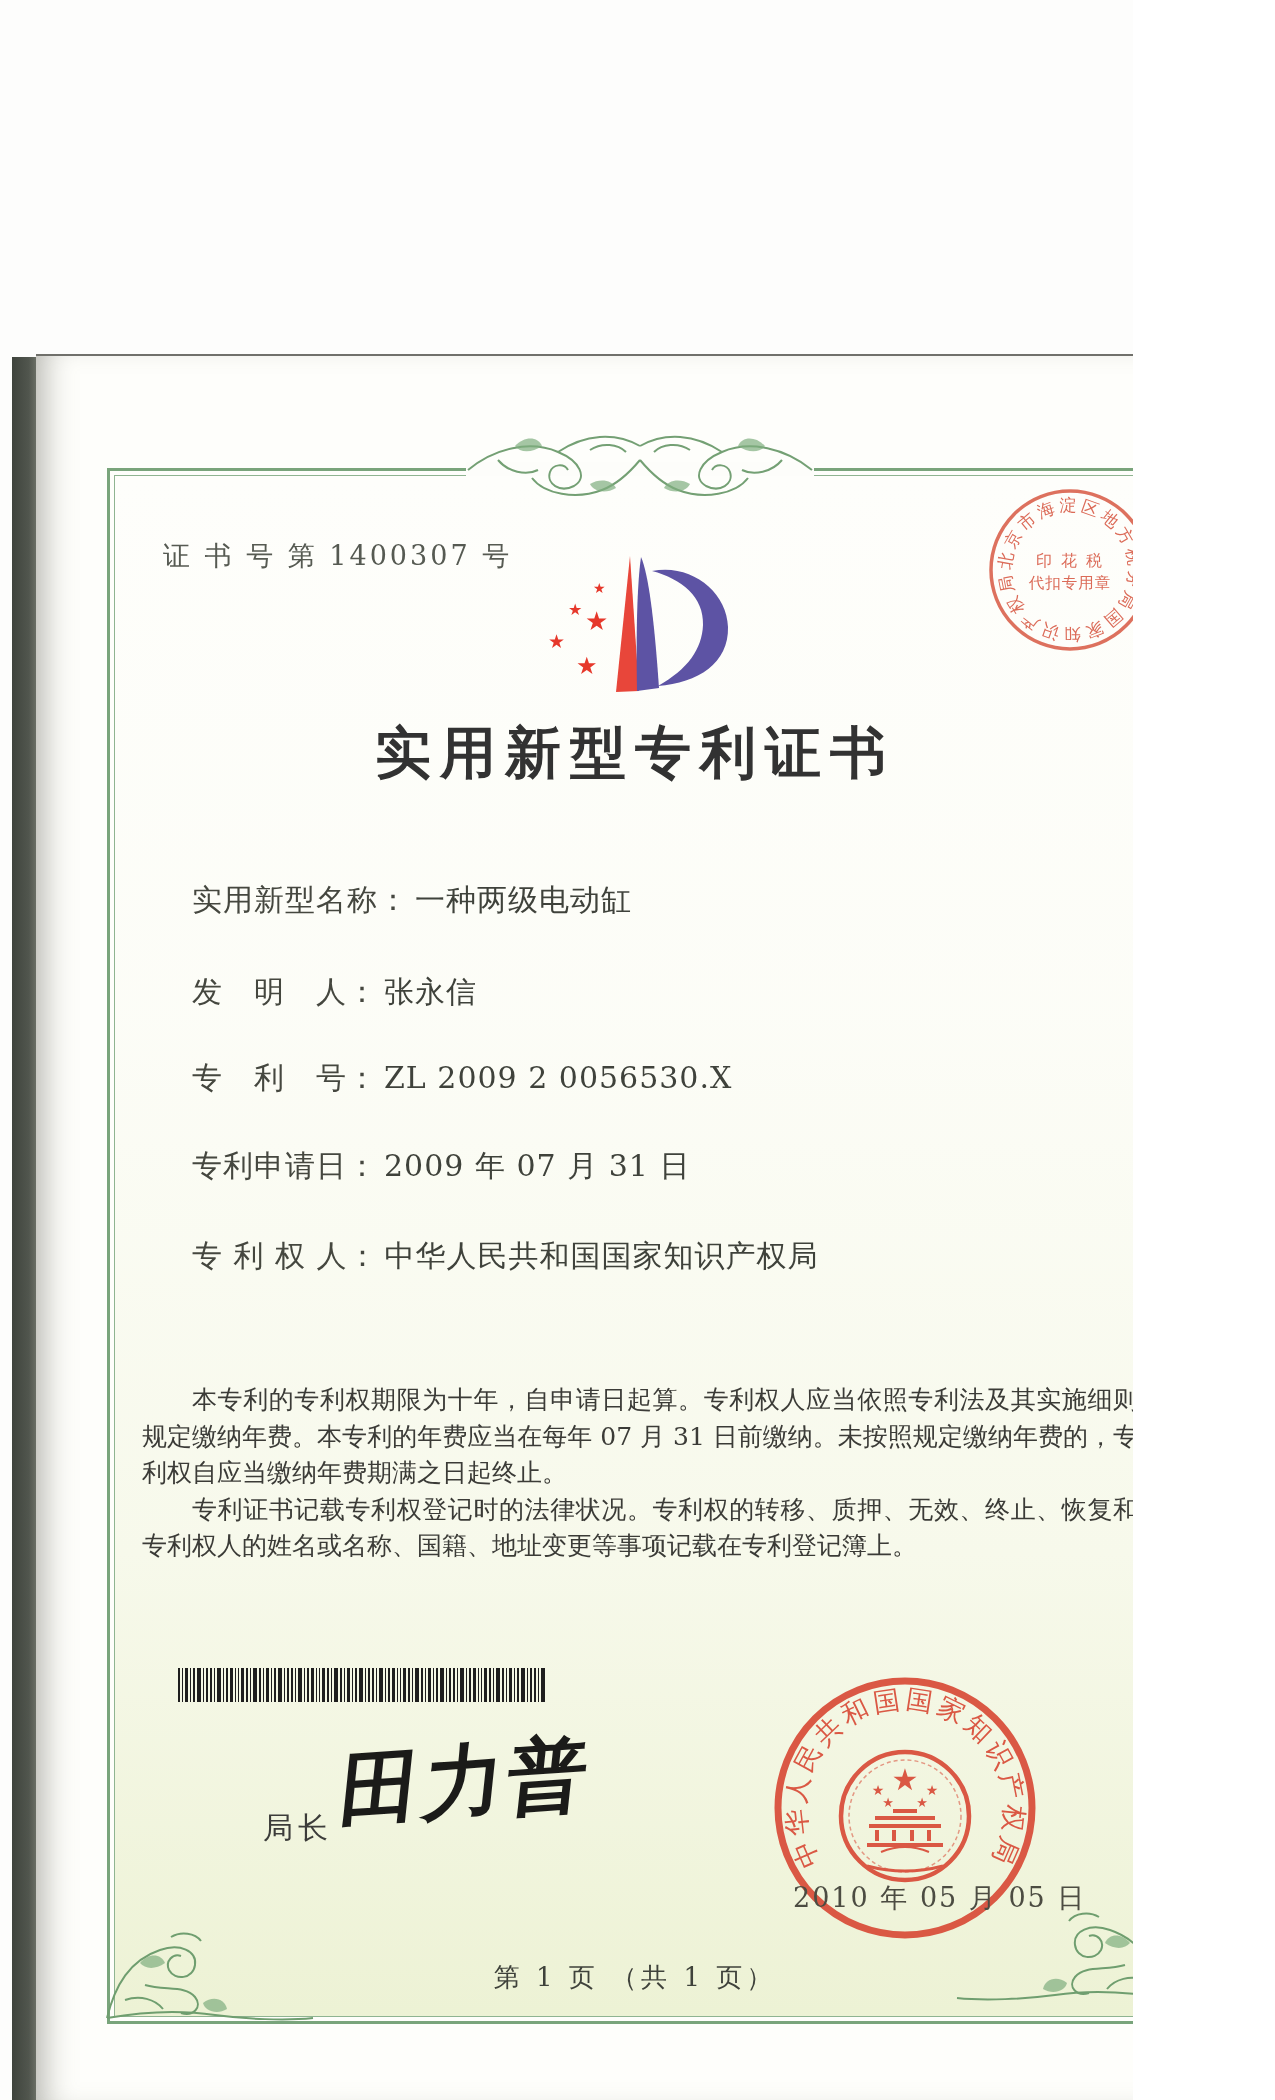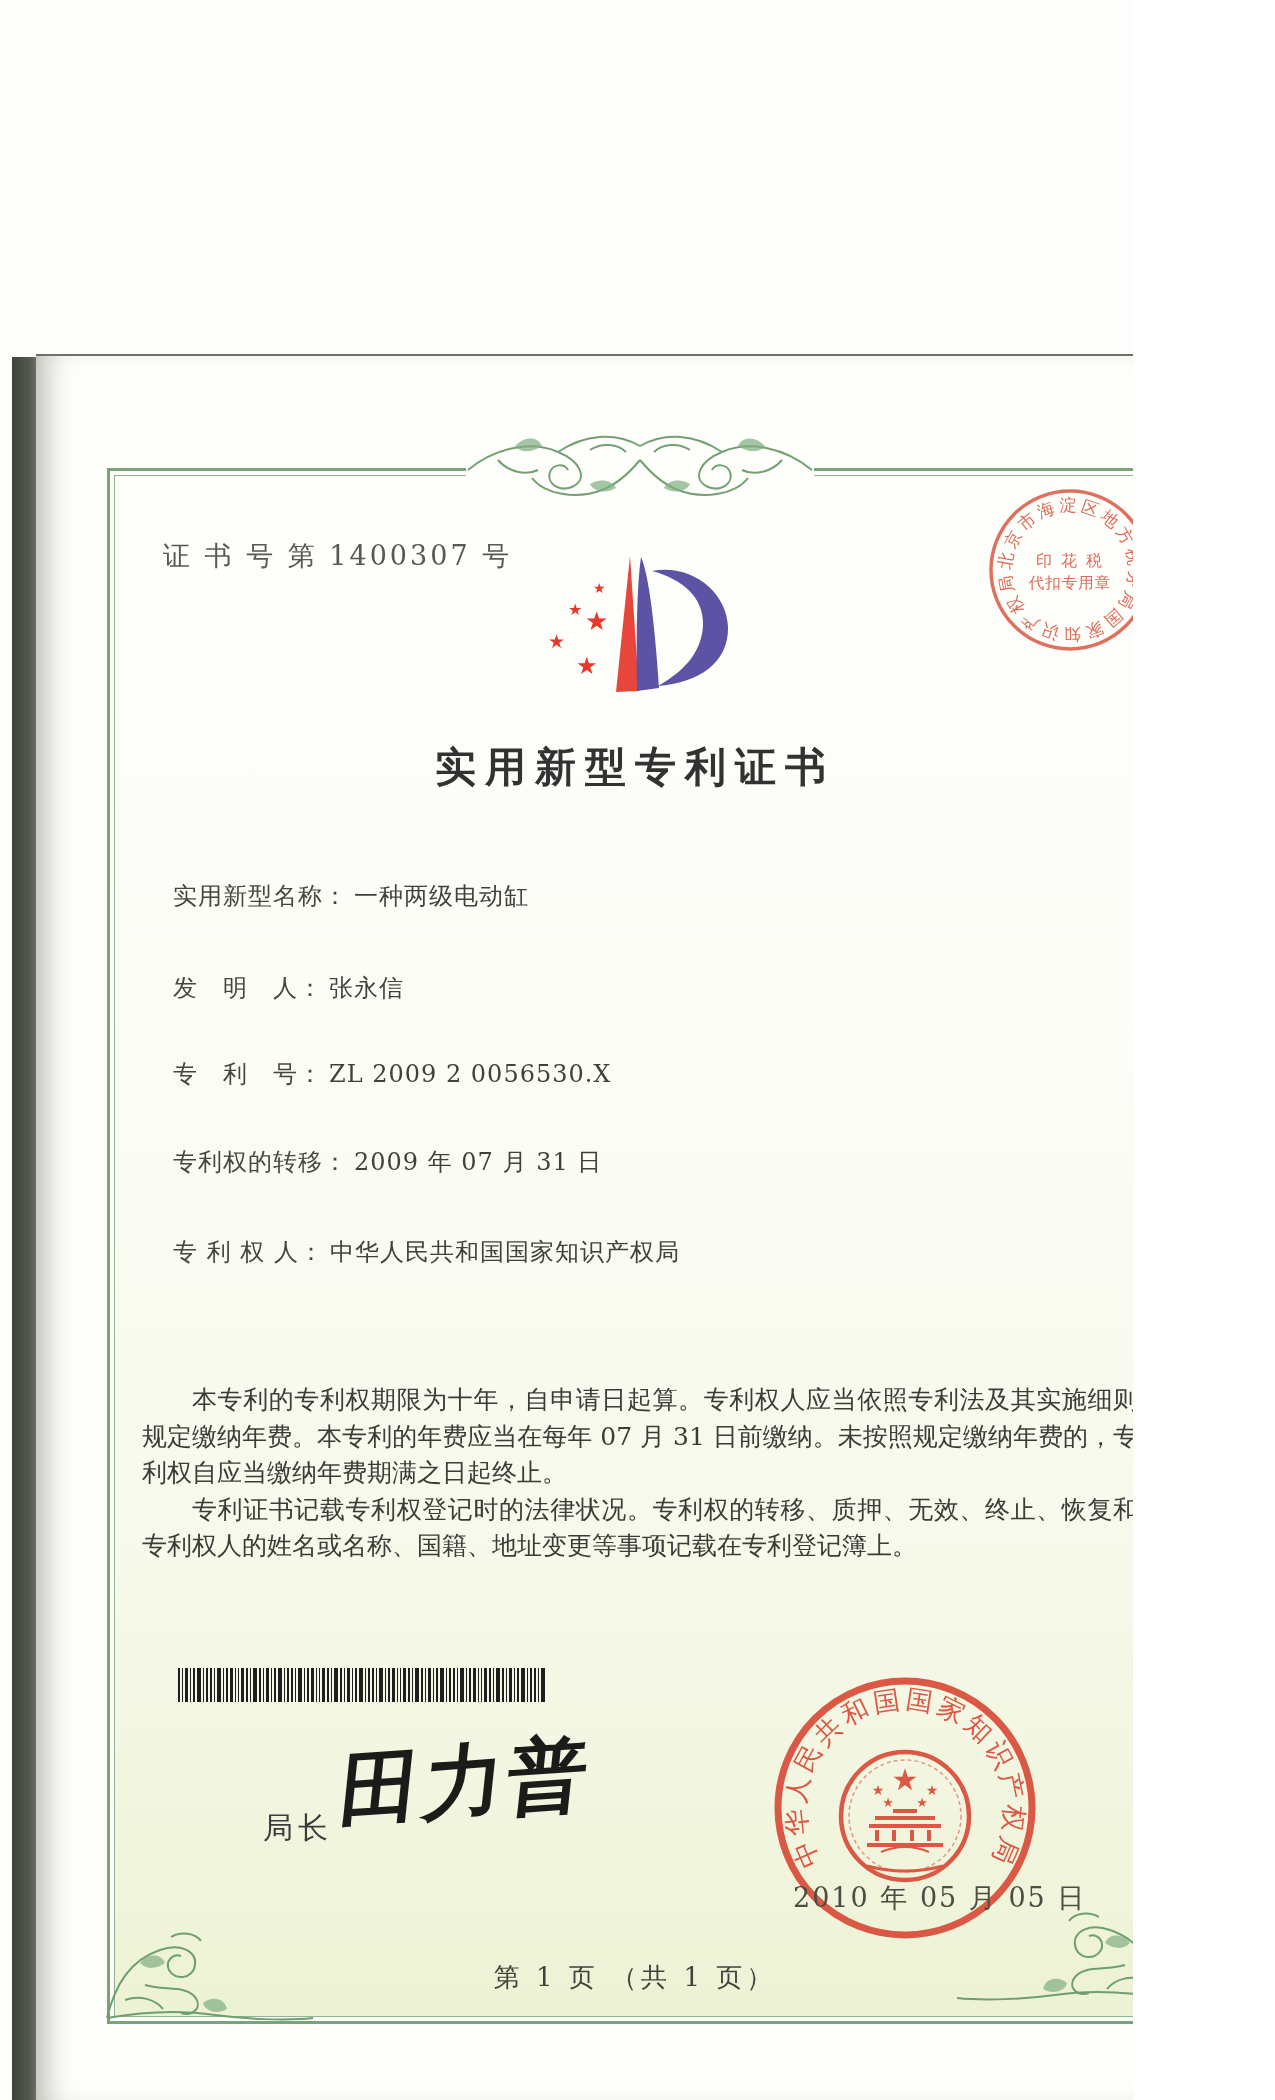--- a/index.html
+++ b/index.html
@@ -13,25 +13,25 @@
   .top-edge{left:36px;top:354px;width:1217px;height:2px;background:#70706b;}
   .paper{left:36px;top:356px;width:1216px;height:1744px;background:#fefefb;
          box-shadow:inset 26px 0 30px -18px rgba(110,110,100,.5);}
   .paper-br-edge{left:1140px;top:2082px;width:118px;height:2px;background:#c9c9c2;}
   
   .frame{left:107px;top:468px;width:1056px;height:1550px;border:3px solid #79a47b;}
   .frame-inner{position:absolute;inset:4px;border:1px solid #8fb491;
     background:linear-gradient(180deg,rgba(244,247,228,0) 0%,rgba(244,247,228,.18) 35%,
                rgba(240,244,219,.5) 70%,rgba(234,240,206,.85) 100%);}
   .certno{left:163px;top:538px;font-size:27px;letter-spacing:3px;color:#565a52;}
-  .title{left:107px;top:740px;width:1056px;text-align:center;font-size:41px;font-weight:600;
+  .title{left:107px;top:716px;width:1056px;text-align:center;font-size:56px;font-weight:600;
          letter-spacing:9px;color:#323232;}
   .logo{left:530px;top:545px;width:210px;height:155px;}
   .logo .star{position:absolute;color:#e6382b;line-height:1;}
-  .field{left:173px;font-size:24px;color:#45473f;white-space:nowrap;}
+  .field{left:192px;font-size:30px;color:#45473f;white-space:nowrap;}
   .field .lbl{letter-spacing:1px;}
   .field .val{margin-left:6px;letter-spacing:1px;color:#3f423b;}
   .bodytext{left:142px;top:1382px;width:996px;font-size:25px;line-height:36.5px;
             color:#3b3b37;text-align:justify;}
   .bodytext p{margin:0;text-indent:50px;}
   .barcode{left:178px;top:1668px;width:370px;height:34px;font-size:0;}
   .barcode span{display:inline-block;height:100%;background:#1e1e1e;margin-right:2px;vertical-align:top;}
   .signer-title{left:263px;top:1808px;font-size:30px;letter-spacing:5px;color:#3c3c3a;}
   .sig-name{left:340px;top:1738px;font-size:80px;font-weight:700;color:#1b1b19;
             transform:rotate(-4deg) skewX(-10deg);transform-origin:left center;letter-spacing:4px;}
@@ -124,21 +124,21 @@
   <div class="abs field" style="top:880px;">
     <span class="lbl">实用新型名称：</span><span class="val">一种两级电动缸</span>
   </div>
   <div class="abs field" style="top:972px;">
     <span class="lbl">发　明　人：</span><span class="val">张永信</span>
   </div>
   <div class="abs field" style="top:1058px;">
     <span class="lbl">专　利　号：</span><span class="val">ZL 2009 2 0056530.X</span>
   </div>
   <div class="abs field" style="top:1146px;">
-    <span class="lbl">专利权的转移：</span><span class="val">2009 年 07 月 31 日</span>
+    <span class="lbl">专利申请日：</span><span class="val">2009 年 07 月 31 日</span>
   </div>
   <div class="abs field" style="top:1236px;">
     <span class="lbl">专 利 权 人：</span><span class="val">中华人民共和国国家知识产权局</span>
   </div>
 
   <div class="abs bodytext">
     <p>本专利的专利权期限为十年，自申请日起算。专利权人应当依照专利法及其实施细则规定缴纳年费。本专利的年费应当在每年 07 月 31 日前缴纳。未按照规定缴纳年费的，专利权自应当缴纳年费期满之日起终止。</p>
     <p>专利证书记载专利权登记时的法律状况。专利权的转移、质押、无效、终止、恢复和专利权人的姓名或名称、国籍、地址变更等事项记载在专利登记簿上。</p>
   </div>
 

